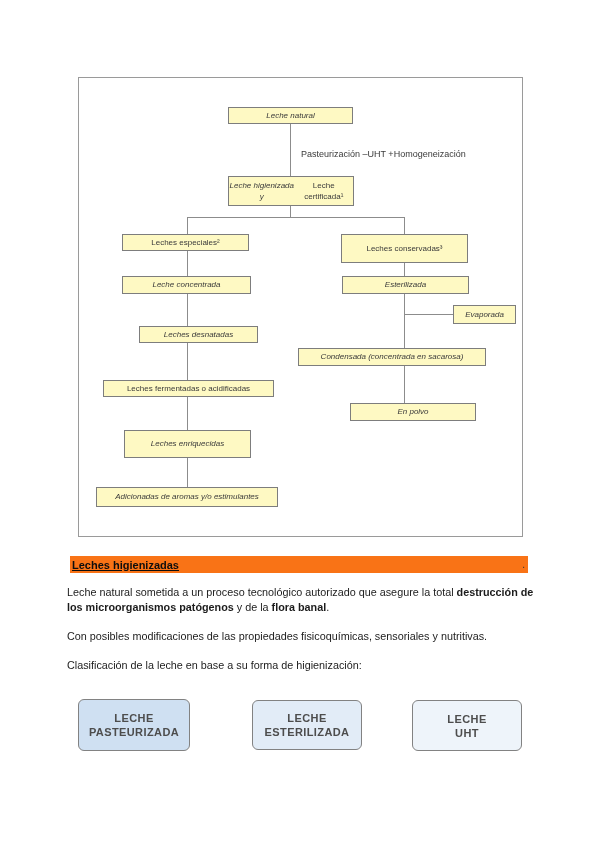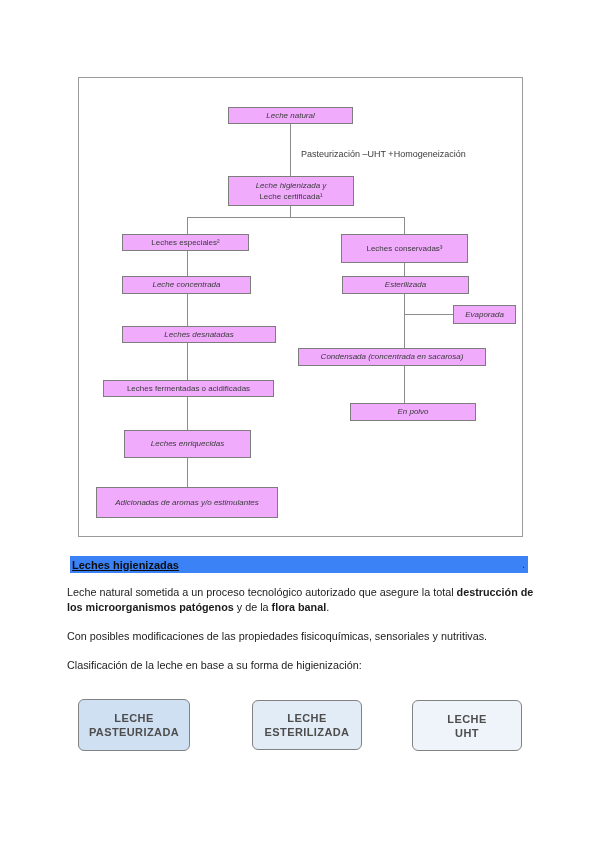--- a/index.html
+++ b/index.html
@@ -9,25 +9,25 @@
     font-family:"Liberation Sans", sans-serif; color:#1c1c1c; overflow:hidden;
     margin:0 auto;
   }
 
   
   .figure {
     position:absolute; left:78px; top:77px; width:445px; height:460px;
     border:1px solid #9a9a9a; background:#ffffff;
   }
   .node {
-    position:absolute; border:1px solid #7d7d7d; background:#f0abfc;
+    position:absolute; border:1px solid #7d7d7d; background:#fef9c3;
     color:#3a3a3a; font-size:8px; line-height:10px;
     display:flex; align-items:center; justify-content:center; text-align:center;
   }
-  .node.two-line { flex-direction:column; line-height:11px;justify-content:center; }
+  .node.two-line { line-height:11px;justify-content:center; }
   .it { font-style:italic; }
   .ln { position:absolute; background:#8c8c8c; }
   .edge-label {
     position:absolute; font-size:9px; color:#3a3a3a; white-space:nowrap;
   }
 
   
   .heading-bar {
     position:absolute; left:70px; top:556px; width:458px; height:17px;
     display:flex; align-items:center; justify-content:space-between;
@@ -86,34 +86,34 @@
     <div class="node" style="left:43px;top:156px;width:127px;height:17px">Leches especiales²</div>
 
     <div class="node" style="left:262px;top:156px;width:127px;height:29px">Leches conservadas³</div>
 
     <div class="node it" style="left:43px;top:198px;width:129px;height:18px">Leche concentrada</div>
 
     <div class="node it" style="left:263px;top:198px;width:127px;height:18px">Esterilizada</div>
 
     <div class="node it" style="left:374px;top:227px;width:63px;height:19px">Evaporada</div>
 
-    <div class="node it" style="left:43px;top:248px;width:154px;height:17px">Leches desnatadas</div>
+    <div class="node it" style="left:60px;top:248px;width:119px;height:17px">Leches desnatadas</div>
 
     <div class="node it" style="left:219px;top:270px;width:188px;height:18px">Condensada (concentrada en sacarosa)</div>
 
     <div class="node" style="left:24px;top:302px;width:171px;height:17px">Leches fermentadas o acidificadas</div>
 
     <div class="node it" style="left:271px;top:325px;width:126px;height:18px">En polvo</div>
 
     <div class="node it" style="left:45px;top:352px;width:127px;height:28px">Leches enriquecidas</div>
 
-    <div class="node it" style="left:17px;top:409px;width:182px;height:31px">Adicionadas de aromas y/o estimulantes</div>
+    <div class="node it" style="left:17px;top:409px;width:182px;height:20px">Adicionadas de aromas y/o estimulantes</div>
   </div>
 
-  <div class="heading-bar" style="background-color: #3b82f6; text-align: center;">
+  <div class="heading-bar" style="background-color: #f97316; text-align: center;">
     <span class="heading-text">Leches higienizadas</span>
     <span class="heading-period">.</span>
   </div>
 
   <p class="para" style="top:585px"><span>Leche natural sometida a un proceso tecnológico autorizado que asegure la total </span><b>destrucción de los microorganismos patógenos</b><span> y de la </span><b>flora banal</b><span>.</span></p>
 
   <p class="para" style="top:629px">Con posibles modificaciones de las propiedades fisicoquímicas, sensoriales y nutritivas.</p>
 
   <p class="para" style="top:658px">Clasificación de la leche en base a su forma de higienización:</p>
 

